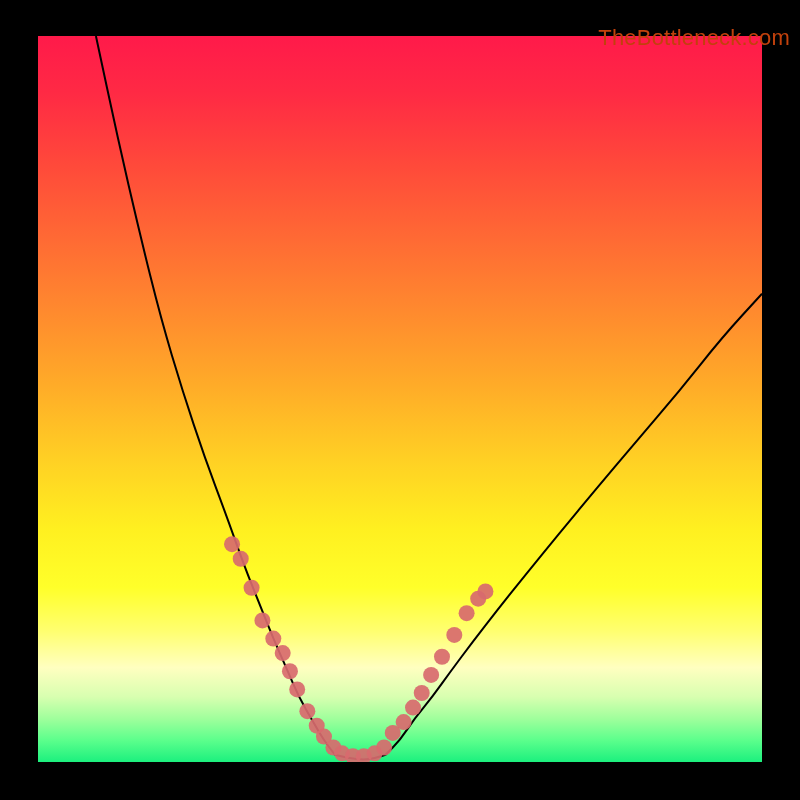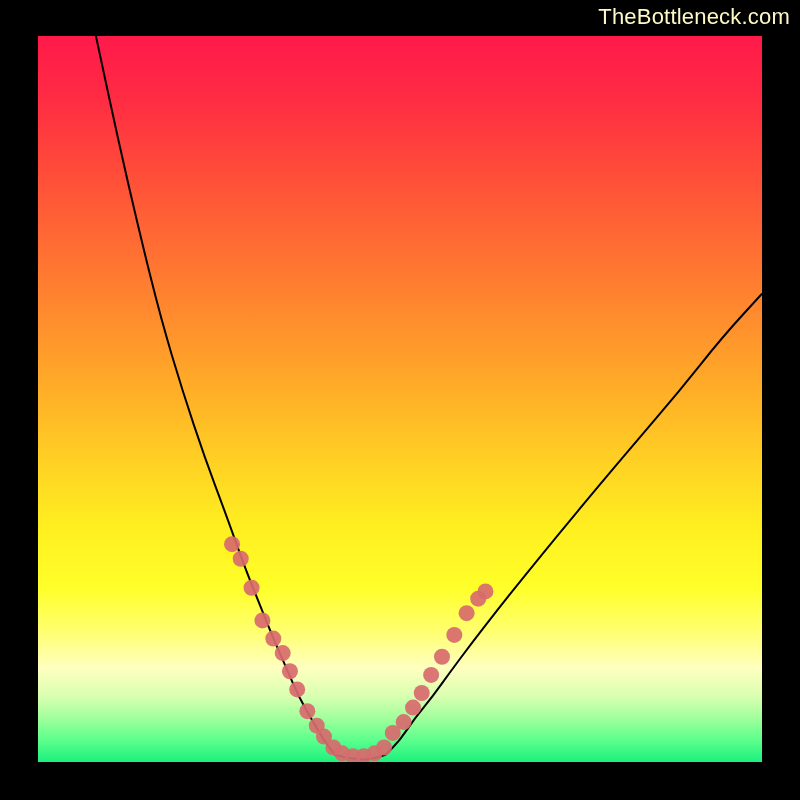--- a/index.html
+++ b/index.html
@@ -39,23 +39,23 @@
       #ffff70 82%,
       #ffffc0 87%,
       #d8ffb0 91%,
       #a0ff9c 94%,
       #5cff8c 97%,
       #1cf07e 100%
     );
   }
   .watermark {
     position: absolute;
-    top: 4px;
+    top: 25px;
     right: 10px;
-    color: #fef9c3;
+    color: #c2410c;
     font-size: 22px;
     font-weight: 500;
     letter-spacing: 0.2px;
     user-select: none;
   }
   svg.overlay {
     position: absolute;
     left: 0;
     top: 0;
     width: 724px;

